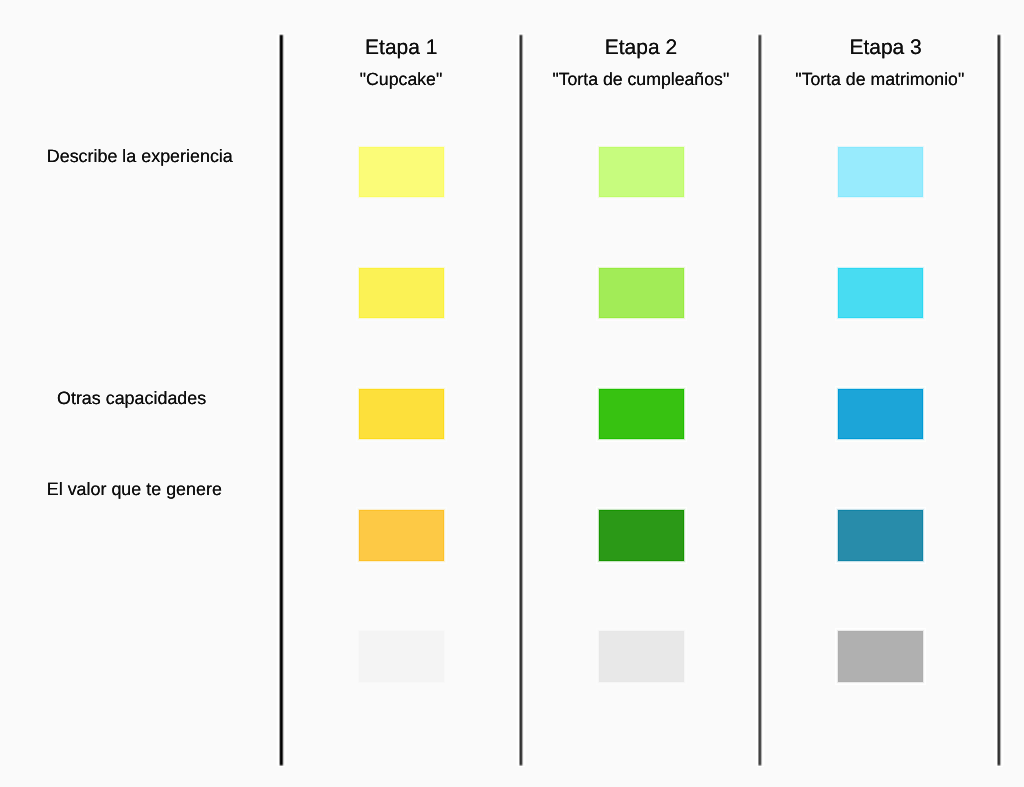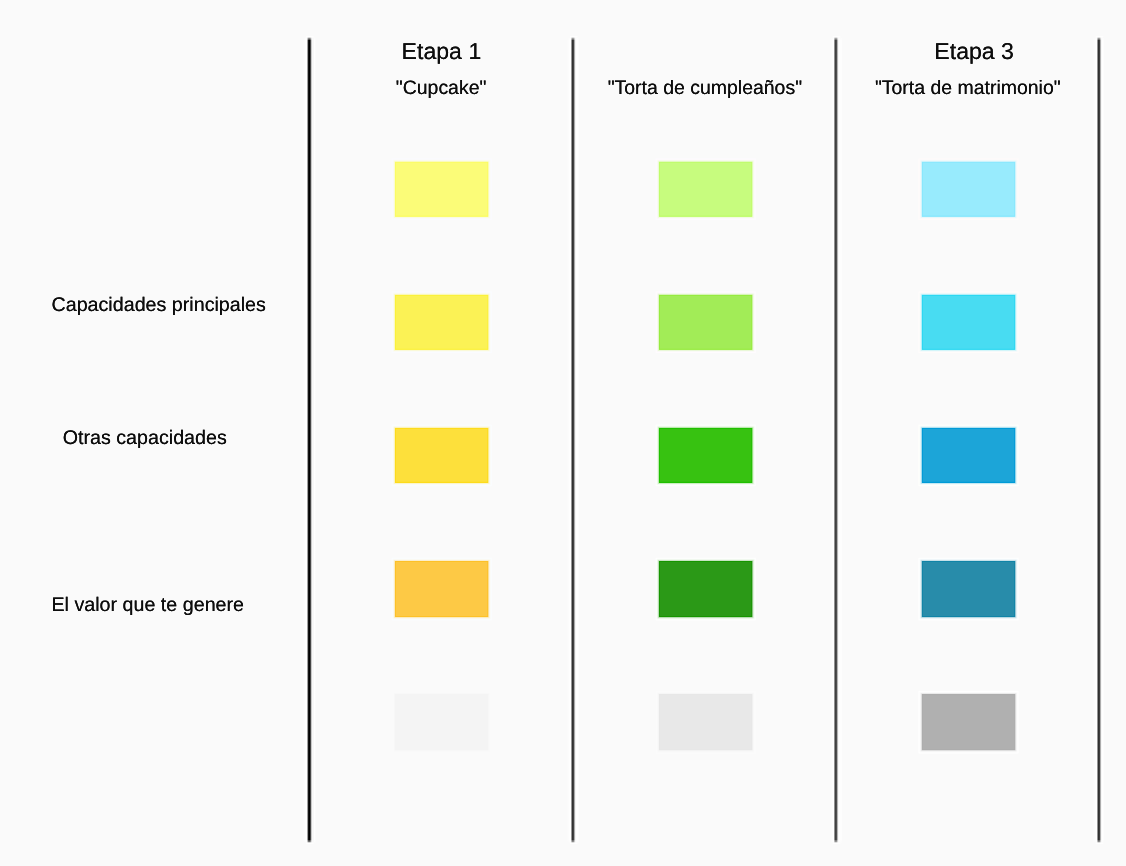--- a/index.html
+++ b/index.html
@@ -148,21 +148,22 @@
     <div class="cell-blend" style="left:597.6px;top:630.2px;width:87.6px;height:52.6px;background:#f6f6f6"></div>
     <div class="cell" style="left:598.6px;top:631.2px;background:#e8e8e8;box-shadow:inset 0 0 0 1px #e7e7e7"></div>
     <div class="cell-halo" style="left:834.6px;top:628.2px;width:91.6px;height:56.6px;background:#ffffff"></div>
     <div class="cell-blend" style="left:835.6px;top:629.2px;width:89.6px;height:54.6px;background:#fbfbfb"></div>
     <div class="cell-blend" style="left:836.6px;top:630.2px;width:87.6px;height:52.6px;background:#eaeaea"></div>
     <div class="cell" style="left:837.6px;top:631.2px;background:#b0b0b0;box-shadow:inset 0 0 0 1px #adadad"></div>
 
   <div class="col-title" style="left:231.3px;top:37.5px;width:340px">Etapa 1</div>
   <div class="col-sub" style="left:231px;top:70.8px;width:340px">"Cupcake"</div>
 
+  <div class="col-title" style="left:470.9px;top:37.5px;width:340px">Etapa 2</div>
   <div class="col-sub" style="left:470.8px;top:70.8px;width:340px">"Torta de cumpleaños"</div>
 
   <div class="col-title" style="left:715.6px;top:37.5px;width:340px">Etapa 3</div>
   <div class="col-sub" style="left:709.8px;top:70.8px;width:340px">"Torta de matrimonio"</div>
 
-  <div class="row-label" style="left:46.8px;top:268.2px">Capacidades principales</div>
+  <div class="row-label" style="left:46.8px;top:146.5px">Describe la experiencia</div>
   <div class="row-label" style="left:57px;top:389.1px">Otras capacidades</div>
-  <div class="row-label" style="left:46.8px;top:540px">El valor que te genere</div>
+  <div class="row-label" style="left:46.8px;top:480px">El valor que te genere</div>
 </div>
 
 </body></html>

